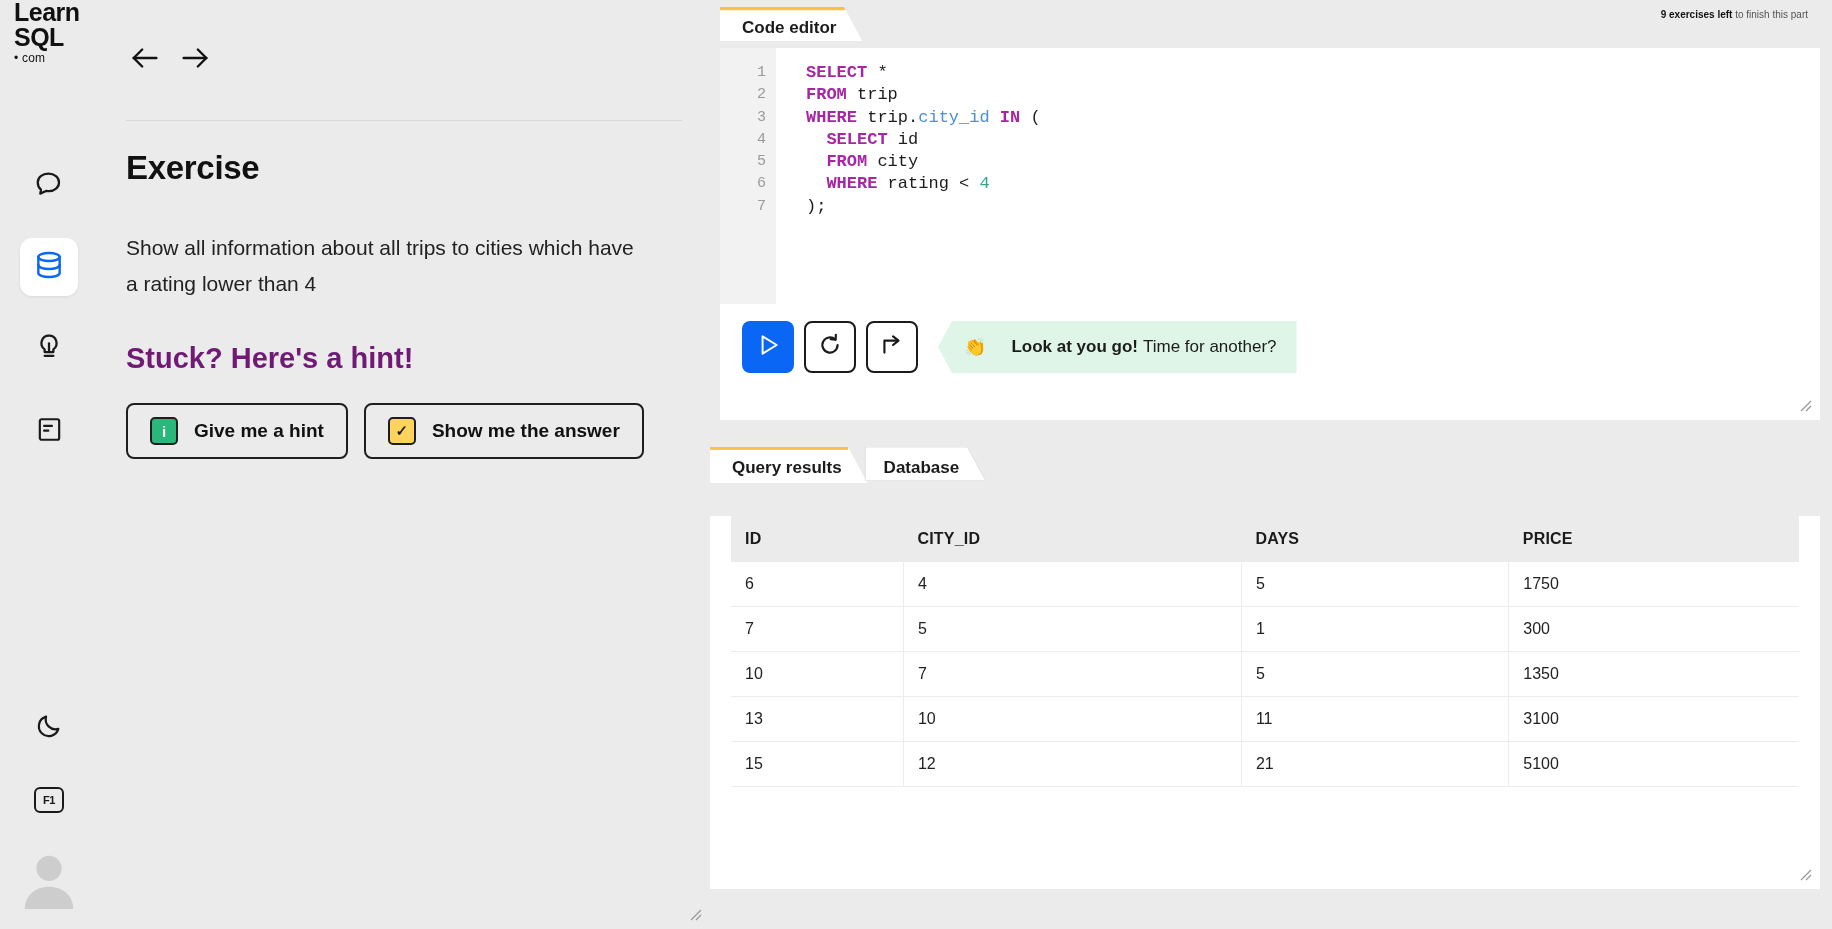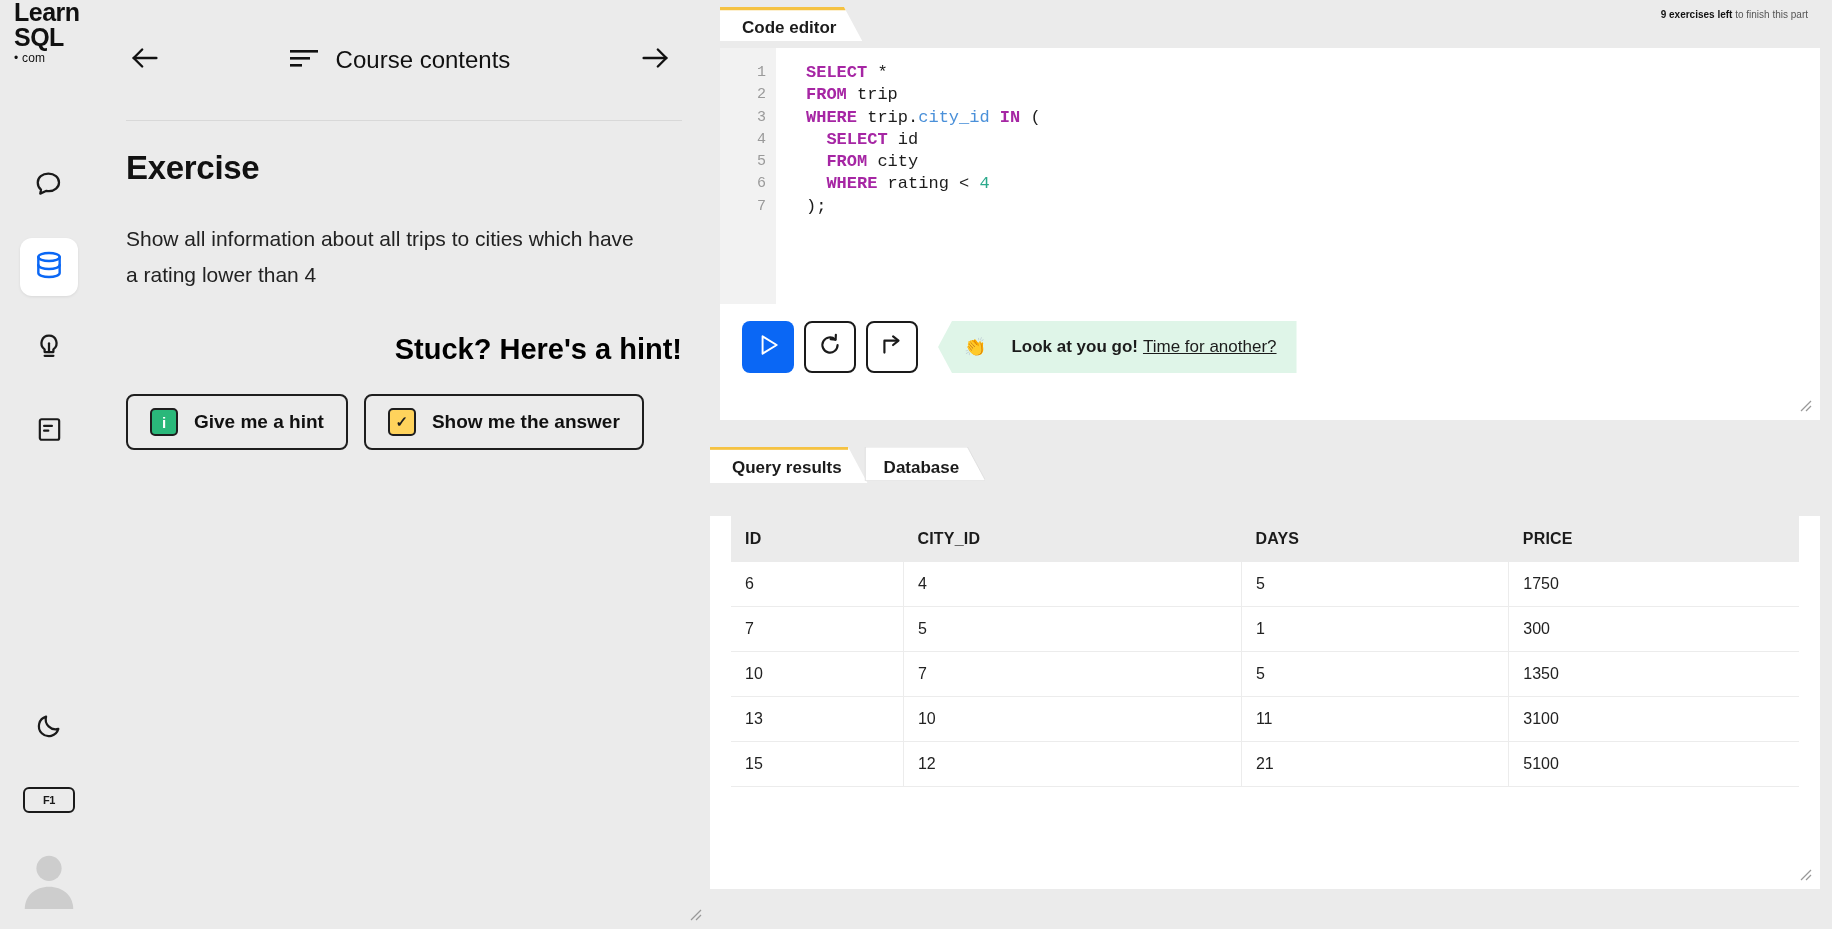--- a/index.html
+++ b/index.html
@@ -31,21 +31,21 @@
     display: flex; align-items: center; justify-content: center;
     cursor: pointer; background: transparent;
   }
   .nav-btn.active { background: #ffffff; box-shadow: 0 1px 3px rgba(0,0,0,.08); }
 
   .bottom-icons {
     position: absolute; bottom: 0; left: 0; width: 98px;
     display: flex; flex-direction: column; align-items: center;
   }
   .f1-key {
-    width: 52px; height: 26px; border: 2.5px solid #1a1a1a; border-radius: 6px;
+    width: 30px; height: 26px; border: 2.5px solid #1a1a1a; border-radius: 6px;
     display: flex; align-items: center; justify-content: center;
     font-size: 11px; font-weight: bold; color: #1a1a1a; letter-spacing: -0.5px;
   }
   .avatar-wrap { width: 66px; height: 66px; overflow: hidden; display:flex; align-items:flex-end; justify-content:center;}
 
   
   .exercise-panel {
     width: 612px; flex: 0 0 612px; height: 929px;
     background: #ebebeb; position: relative;
   }
@@ -54,24 +54,24 @@
     padding: 0 30px 0 22px;
   }
   .arrow-btn { width: 50px; height: 50px; display: flex; align-items: center; justify-content: center; cursor: pointer; }
   .course-mid { flex: 1; display: flex; align-items: center; justify-content: center; gap: 16px; cursor: pointer;}
   .course-title { font-size: 24px; color: #111; font-weight: 400; }
   .hr { height: 1px; background: #d8d8d8; margin: 0 28px; }
 
   .exercise-body { padding: 28px 28px 0 28px; }
   .h-exercise { font-size: 33px; font-weight: bold; color: #111; letter-spacing: -0.3px;}
   .exercise-text {
-    margin-top: 34px; font-size: 21px; color: #222; line-height: 36px;
+    margin-top: 43px; font-size: 21px; color: #222; line-height: 36px;
     max-width: 525px;
   }
-  .h-hint { margin-top: 40px; font-size: 29px; font-weight: bold; color: #000000; text-align: right; }
+  .h-hint { margin-top: 40px; font-size: 29px; font-weight: bold; color: #701a75; }
   .hint-buttons { margin-top: 28px; display: flex; gap: 16px; }
   .hint-btn {
     display: flex; align-items: center; gap: 16px;
     border: 2.5px solid #1e1e1e; border-radius: 8px;
     background: #ebebeb; padding: 12px 22px; cursor: pointer;
     font-size: 19px; font-weight: bold; color: #111;
   }
   .badge-icon {
     width: 28px; height: 28px; border: 2.5px solid #1e1e1e; border-radius: 5px;
     display: flex; align-items: center; justify-content: center;
@@ -133,21 +133,21 @@
   }
   .tool-run { background: #0a67f5; }
   .tool-outline { border: 2.5px solid #1a1a1a; background: #fff; }
   .success-msg {
     margin-left: 10px; height: 52px; display: flex; align-items: center;
     background: #dff5e8; padding: 0 20px 0 16px; font-size: 17px; color: #1c1c1c;
     clip-path: polygon(14px 0, 100% 0, 100% 100%, 14px 100%, 0 50%);
     padding-left: 26px;
   }
   .success-msg b { font-weight: bold; margin-left: 17px; }
-  .success-msg .regular { font-weight: 400; margin-left: 5px; text-decoration: underline;}
+  .success-msg .regular { font-weight: 400; margin-left: 5px;}
   .emoji { margin-right: 8px; font-size: 18px; }
 
   
   .results-wrap { margin-right: 12px; margin-top: 20px; position: relative; }
   .results-panel { background: #fff; height: 373px; position: relative; }
 
   table { border-collapse: collapse; width: calc(100% - 42px); margin: 28px 21px 0 21px; }
   th {
     background: #ebebeb; text-align: left; font-size: 16px; font-weight: bold;
     color: #1b1b1b; padding: 14px 14px; letter-spacing: 0.2px;
@@ -234,30 +234,20 @@
 
   <section class="exercise-panel">
     <div class="course-header">
       <div class="arrow-btn">
         <span>
           <svg width="34" height="34" viewBox="0 0 24 24" fill="none" stroke="#111" stroke-width="1.7" stroke-linecap="round" stroke-linejoin="round">
             <line x1="20" y1="12" x2="4" y2="12"></line>
               <polyline points="10,6 4,12 10,18"></polyline>
           </svg>
         </span>
-      </div>
-      <div class="course-mid">
-        <span>
-          <svg width="30" height="22" viewBox="0 0 30 22">
-            <rect x="0" y="3" width="28" height="2.6" fill="#111"></rect>
-            <rect x="0" y="10" width="20" height="2.6" fill="#111"></rect>
-            <rect x="0" y="17" width="12" height="2.6" fill="#111"></rect>
-          </svg>
-        </span>
-        <span class="course-title">Course contents</span>
       </div>
       <div class="arrow-btn">
         <span>
           <svg width="34" height="34" viewBox="0 0 24 24" fill="none" stroke="#111" stroke-width="1.7" stroke-linecap="round" stroke-linejoin="round">
             <line x1="4" y1="12" x2="20" y2="12"></line>
               <polyline points="14,6 20,12 14,18"></polyline>
           </svg>
         </span>
       </div>
     </div>

